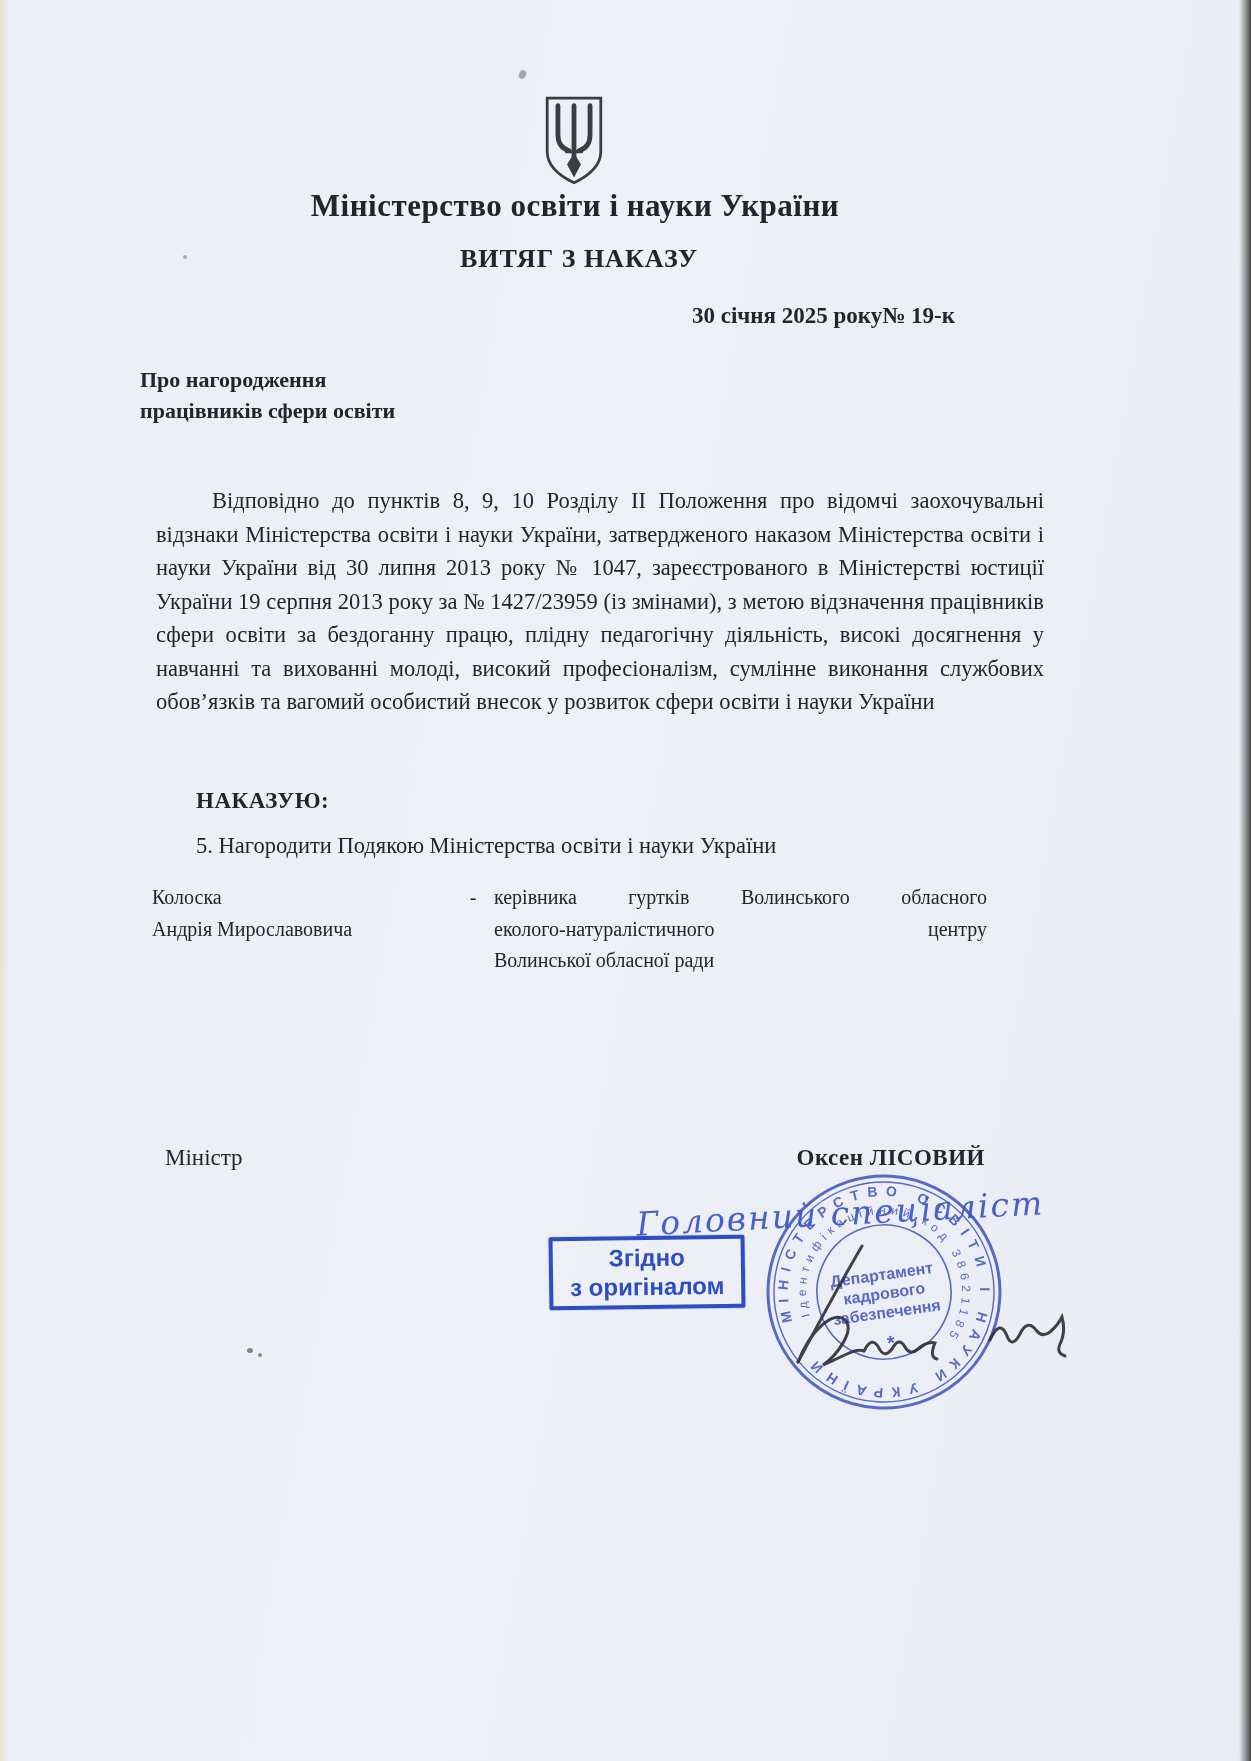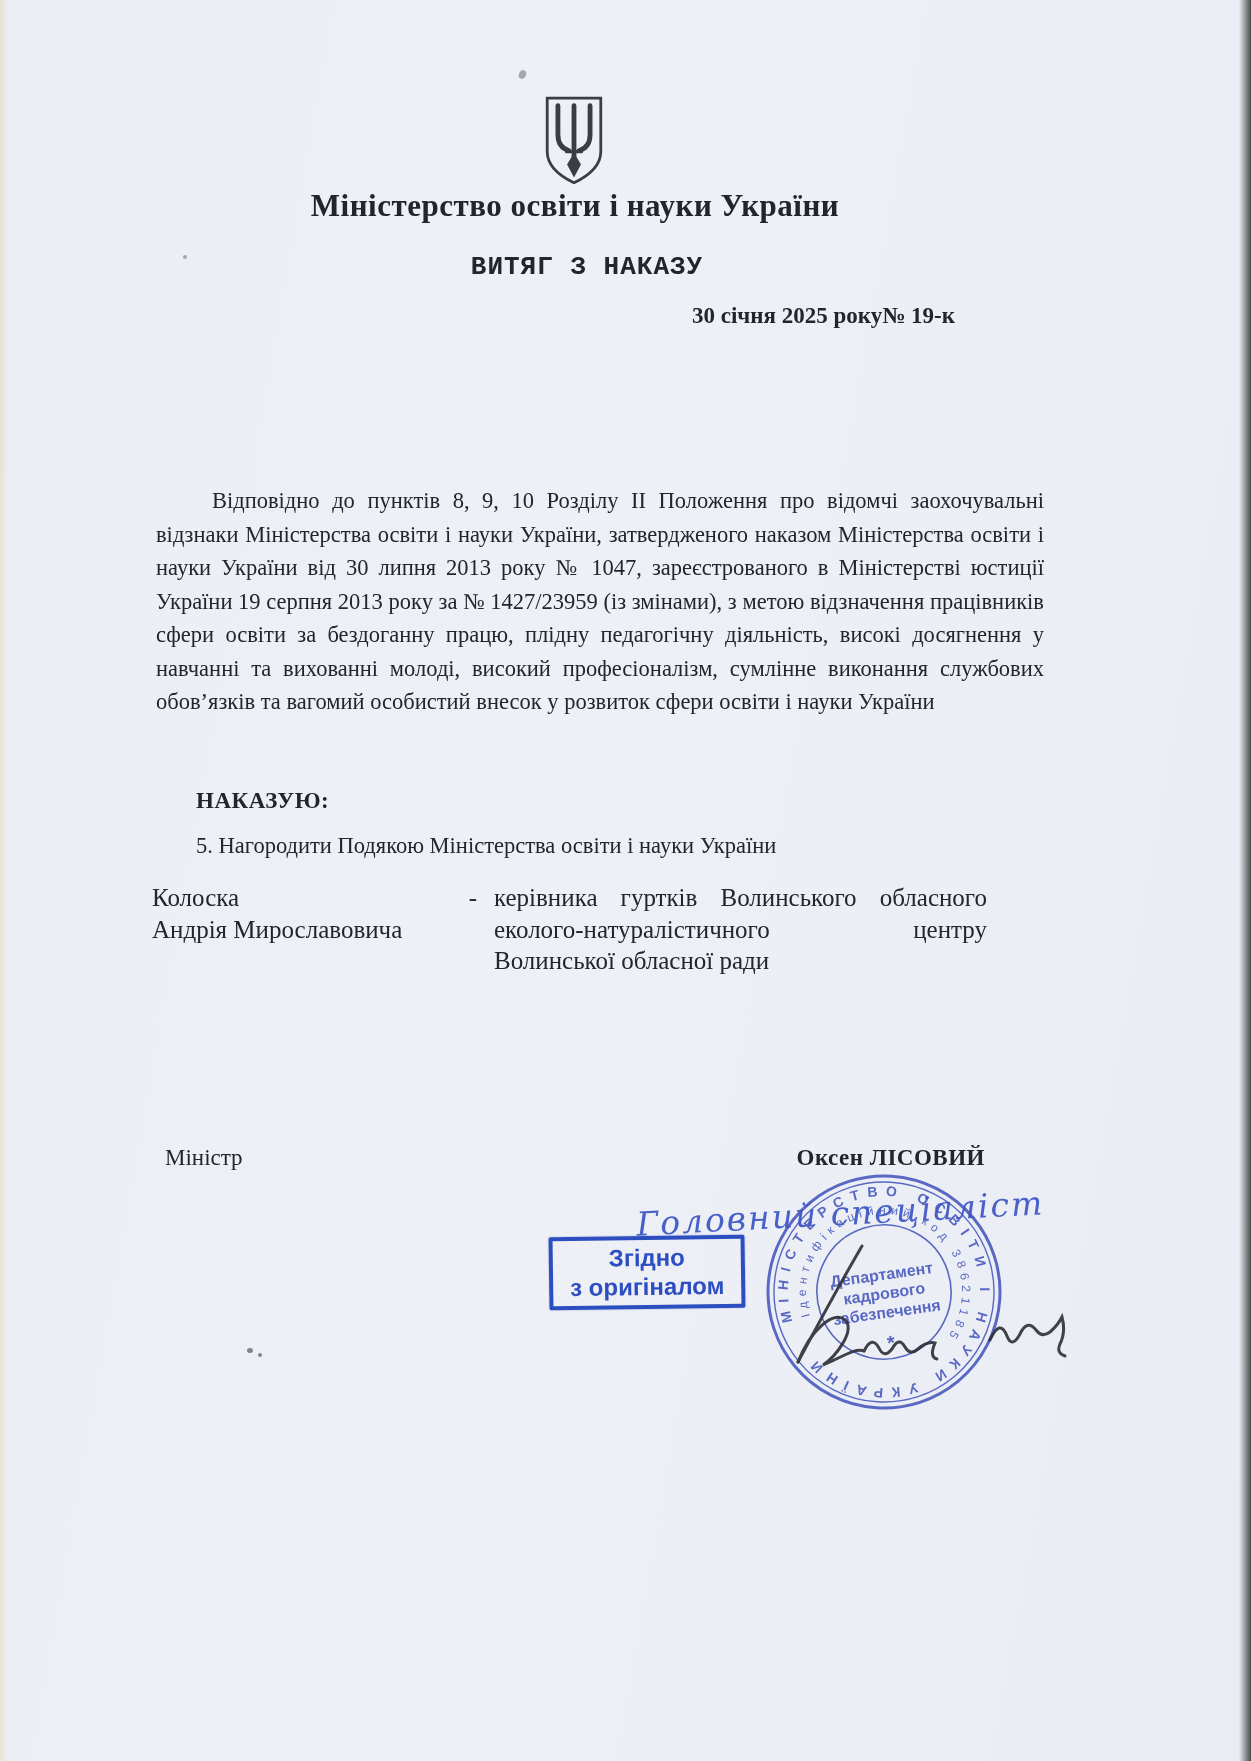--- a/index.html
+++ b/index.html
@@ -10,29 +10,29 @@
   }
   .edge-left { position:absolute; left:0; top:0; width:8px; height:100%;
     background:linear-gradient(90deg,#e7e2cf 0%, rgba(231,226,207,0) 100%); }
   .edge-right { position:absolute; right:0; top:0; width:12px; height:100%;
     background:linear-gradient(90deg, rgba(40,38,34,0) 0%, rgba(40,38,34,.25) 30%, rgba(30,28,26,.78) 100%); }
   .abs { position:absolute; }
   .emblem { left:542px; top:96px; width:64px; height:90px; }
   .title { left:150px; top:188px; width:850px; text-align:center;
     font-size:31px; font-weight:bold; letter-spacing:.5px; margin:0; }
   .doc-type { left:150px; top:240px; width:850px; text-align:center;
-    font-size:26px; font-weight:bold; letter-spacing:1px; margin:12px;font-family:Liberation Mono, monospace; }
+    font-size:26px; font-weight:bold; letter-spacing:1px; margin:4px; }
   .date-row { left:140px; top:303px; width:815px; display:flex;
     justify-content:flex-end; font-size:23px; font-weight:bold; }
   .subject { left:140px; top:364px; font-size:22px; font-weight:bold; line-height:31px; }
   .body-par { left:140px; top:468px; width:888px; margin:16px;
     font-size:22.5px; line-height:33.5px; text-align:justify; text-indent:56px; }
   .order-heading { left:196px; top:788px; font-size:23px; font-weight:bold; letter-spacing:.5px; }
   .order-item { left:196px; top:833px; font-size:22.5px; }
-  .awardee { left:152px; top:882px; width:878px; display:flex; font-size:25px; line-height:31.5px; }
+  .awardee { left:152px; top:882px; width:878px; display:flex; font-size:20px; line-height:31.5px; }
   .a-name { width:300px; }
   .a-dash { width:42px; text-align:center; }
   .a-pos  { width:493px; }
   .jline  { text-align:justify; text-align-last:justify; }
   .sline  { display:flex; justify-content:space-between; }
   .basis { left:140px; top:1030px; width:888px; margin:0;
     font-size:22.5px; line-height:33.5px; text-align:justify; text-indent:62px; }
   .sig-row { left:165px; top:1145px; width:820px; display:flex;
     justify-content:space-between; font-size:23px;gap:26px; }
   .signer-name { font-weight:600; letter-spacing:.5px; }
@@ -68,20 +68,24 @@
   </svg>
 
   <h1 class="abs title">Міністерство освіти і науки України</h1>
   <h2 class="abs doc-type">ВИТЯГ З НАКАЗУ</h2>
 
   <div class="abs date-row">
     <span>30 січня 2025 року</span>
     <span>№ 19-к</span>
   </div>
 
+  <div class="abs subject">
+    <div>Про нагородження</div>
+    <div>працівників сфери освіти</div>
+  </div>
 
   <p class="abs body-par">Відповідно до пунктів 8, 9, 10 Розділу ІІ Положення про відомчі заохочувальні відзнаки Міністерства освіти і науки України, затвердженого наказом Міністерства освіти і науки України від 30 липня 2013 року № 1047, зареєстрованого в Міністерстві юстиції України 19 серпня 2013 року за № 1427/23959 (із змінами), з метою відзначення працівників сфери освіти за бездоганну працю, плідну педагогічну діяльність, високі досягнення у навчанні та вихованні молоді, високий професіоналізм, сумлінне виконання службових обов’язків та вагомий особистий внесок у розвиток сфери освіти і науки України</p>
 
   <div class="abs order-heading">НАКАЗУЮ:</div>
   <div class="abs order-item">5. Нагородити Подякою Міністерства освіти і науки України</div>
 
   <div class="abs awardee">
     <div class="a-name">
       <div>Колоска</div>
       <div>Андрія Мирославовича</div>

